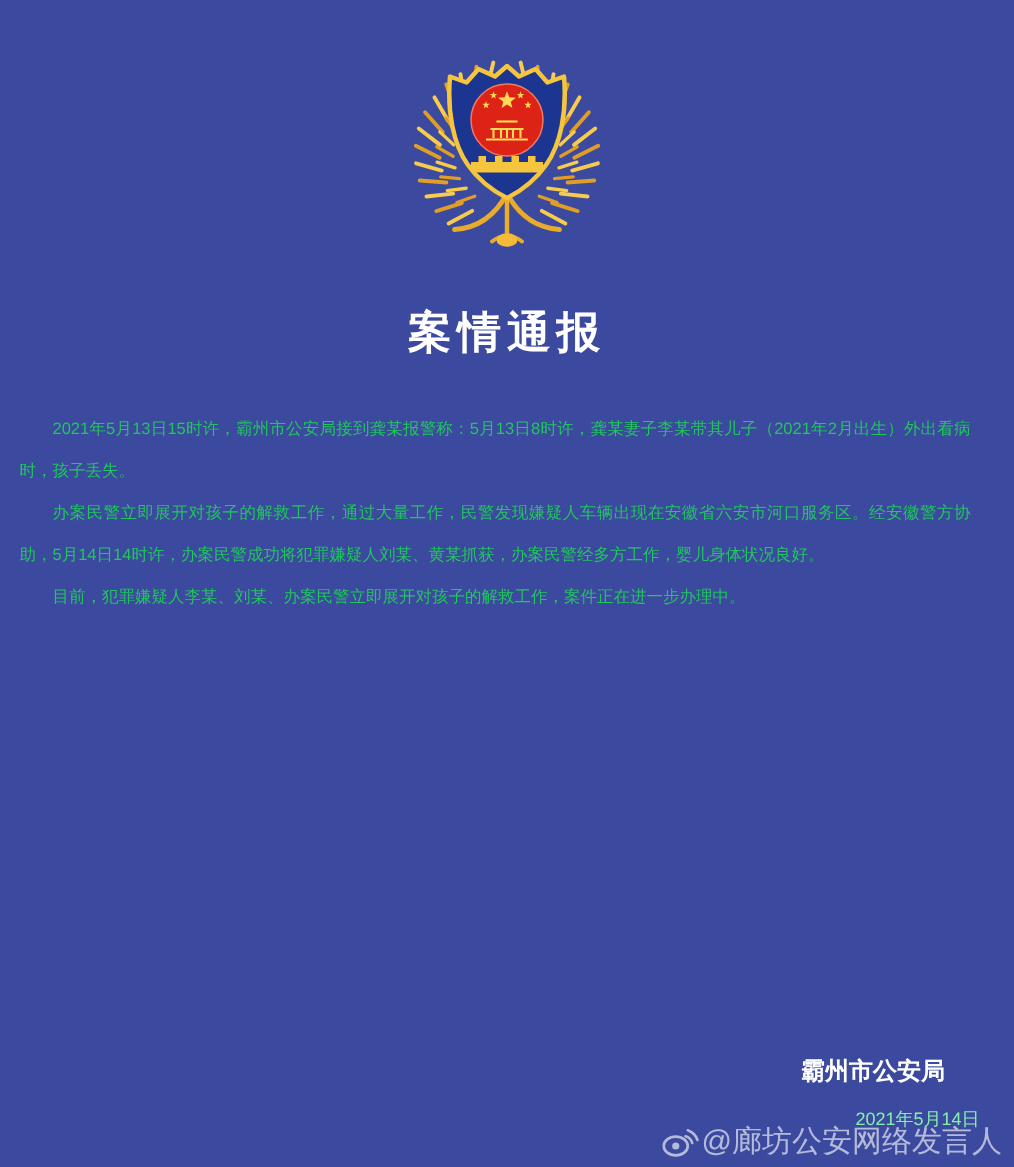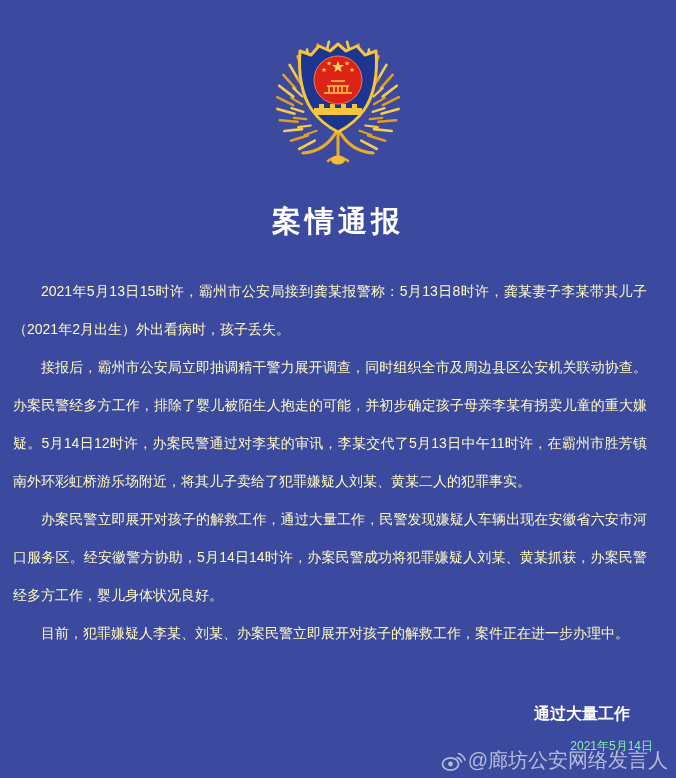--- a/index.html
+++ b/index.html
@@ -24,24 +24,24 @@
     letter-spacing:4px;
     color:#ffffff;
   }
   .body-text{
     margin-top:30px;
     padding:0 29px 0 13px;
   }
   .body-text p{
     margin:0;
     text-indent:2em;
-    font-size:14px;
-    line-height:38px;
+    font-size:11px;
+    line-height:28px;
     text-align:justify;
-    color:#fef9c3;
+    color:#22c55e;
   }
   .sig-bureau{
     position:absolute;
     top:704px;right:46px;
     font-size:16px;
     font-weight:bold;
     color:#ffffff;
   }
   .sig-date{
     position:absolute;
@@ -152,26 +152,25 @@
       </g>
 
       <path d="M56 78 h5 v-4 h5 v4 h6 v-4 h5 v4 h6 v-4 h5 v4 h6 v-4 h5 v4 h5 v7 h-48 z" fill="#f4c53d"></path>
     </svg>
   </div>
 
   <div class="notice-title">案情通报</div>
 
   <div class="body-text">
     <p>2021年5月13日15时许，霸州市公安局接到龚某报警称：5月13日8时许，龚某妻子李某带其儿子（2021年2月出生）外出看病时，孩子丢失。</p>
-    <p>接报后，霸州市公安局立即抽调精干警力展开调查，同时组织全市及周边县区公安机关联动协查。办案民警经多方工作，排除了婴儿被陌生人抱走的可能，并初步确定孩子母亲李某有拐卖儿童的重大嫌疑。5月14日12时许，办案民警通过对李某的审讯，李某交代了5月13日中午11时许，在霸州市胜芳镇南外环彩虹桥游乐场附近，将其儿子卖给了犯罪嫌疑人刘某、黄某二人的犯罪事实。</p>
     <p>办案民警立即展开对孩子的解救工作，通过大量工作，民警发现嫌疑人车辆出现在安徽省六安市河口服务区。经安徽警方协助，5月14日14时许，办案民警成功将犯罪嫌疑人刘某、黄某抓获，办案民警经多方工作，婴儿身体状况良好。</p>
     <p>目前，犯罪嫌疑人李某、刘某、办案民警立即展开对孩子的解救工作，案件正在进一步办理中。</p>
   </div>
 
-  <div class="sig-bureau">通过大量工作</div>
+  <div class="sig-bureau">霸州市公安局</div>
   <div class="sig-date">2021年5月14日</div>
 
   <div class="watermark">
     <span class="wm-icon">
       <svg width="26" height="22" viewBox="0 0 26 22">
         <ellipse cx="9.5" cy="14" rx="8" ry="6.2" fill="none" stroke="#ffffff" stroke-width="1.8"></ellipse>
         <circle cx="9.5" cy="14" r="2.4" fill="#ffffff"></circle>
         <path d="M16 7.5 a6.5 6.5 0 0 1 4.5 4.5" fill="none" stroke="#ffffff" stroke-width="1.7" stroke-linecap="round"></path>
         <path d="M17.5 3.5 a10.5 10.5 0 0 1 6.5 6.5" fill="none" stroke="#ffffff" stroke-width="1.7" stroke-linecap="round"></path>
       </svg>

